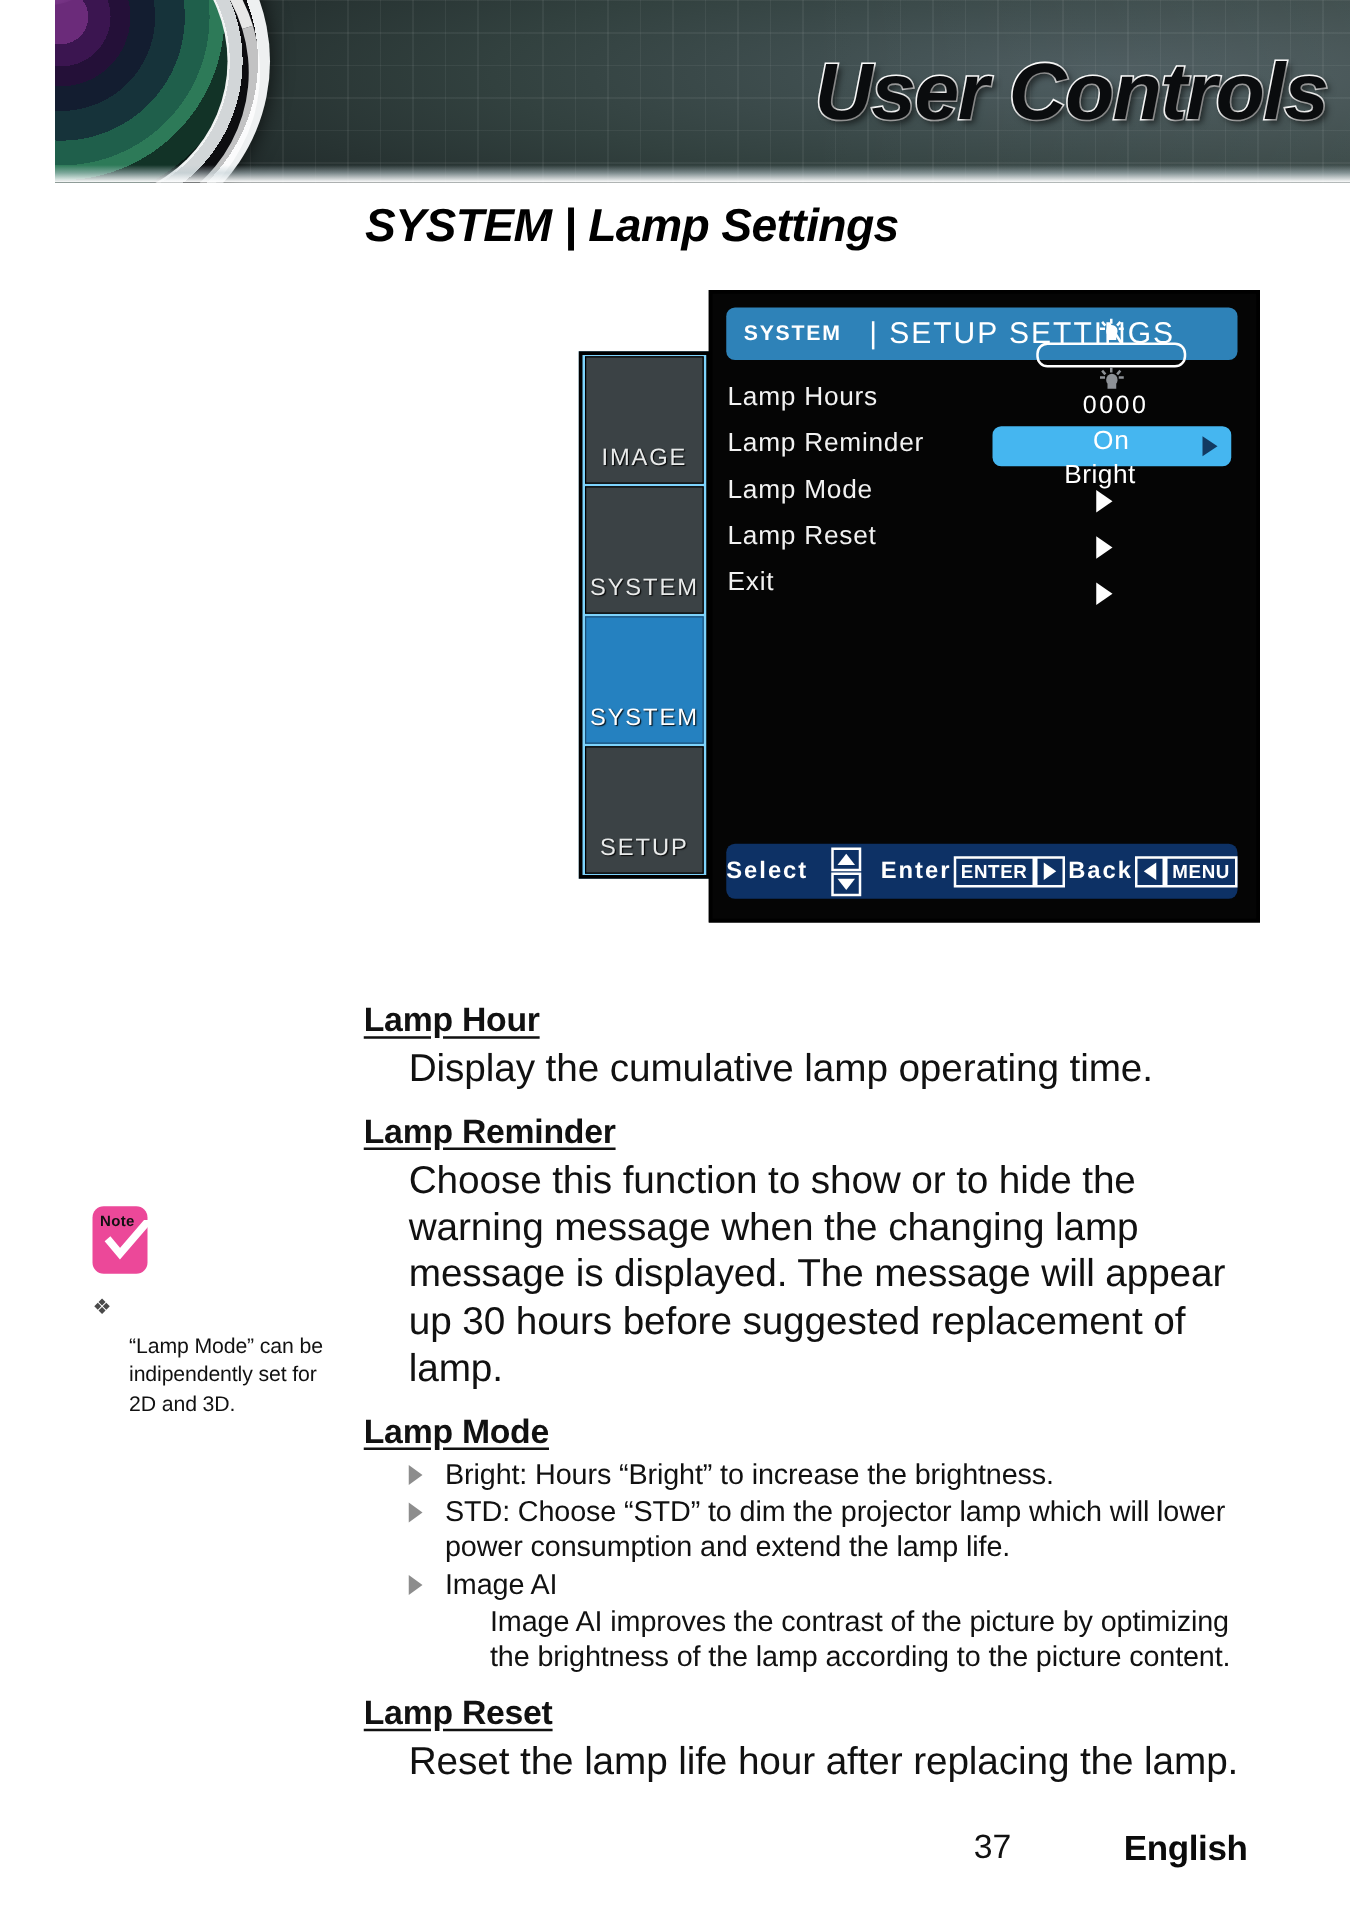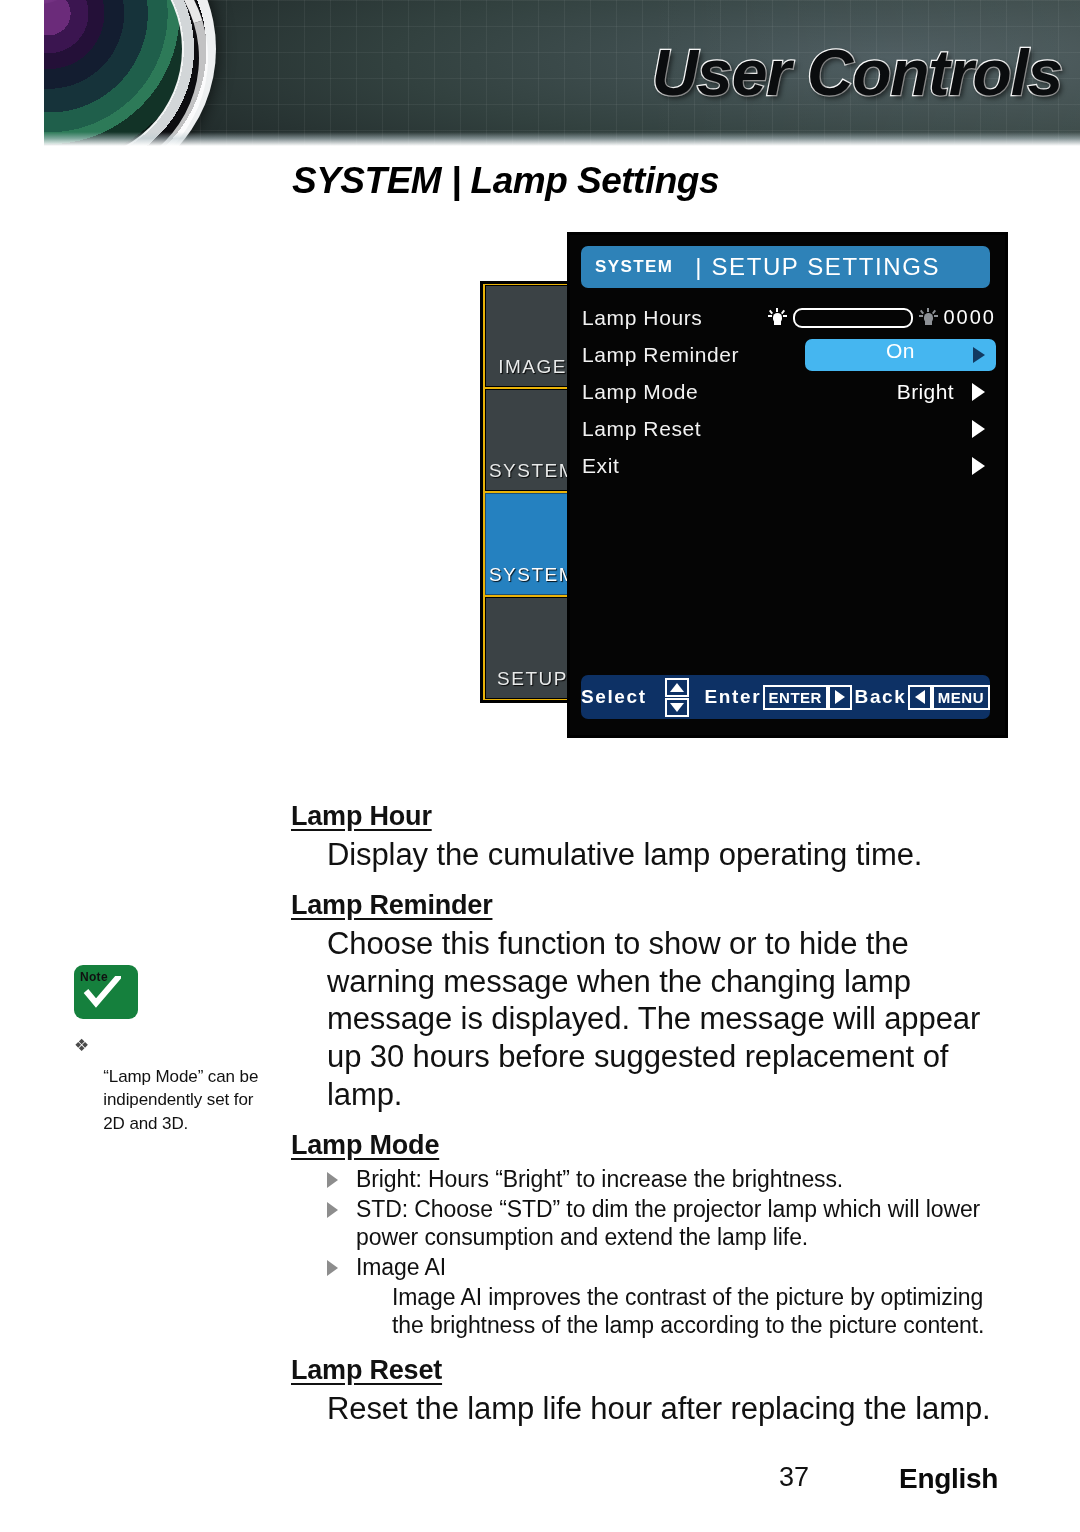--- a/index.html
+++ b/index.html
@@ -64,22 +64,22 @@
   .page-title{
     position:absolute;left:292px;top:160px;
     font-size:37px;font-weight:bold;font-style:italic;color:#000;
     letter-spacing:-0.5px;white-space:nowrap;
   }
 
   
   .osd{position:absolute;left:463px;top:232px;width:545px;height:506px;}
 
   .osd-side{
-    position:absolute;left:17px;top:49px;width:105px;height:422px;
-    background:#eab308;border:3px solid #000;box-sizing:border-box;
+    position:absolute;left:0;top:49px;width:105px;height:422px;
+    background:#7dd3fc;border:3px solid #000;box-sizing:border-box;
     display:flex;flex-direction:column;
   }
   .osd-tab{
     flex:1;margin:1px 2px;background:#3b4245;border:1px solid #000;
     display:flex;align-items:flex-end;justify-content:center;
     color:#e8eaea;font-size:19px;letter-spacing:1.5px;
     padding-bottom:8px;box-sizing:border-box;
     text-shadow:1px 1px 1px rgba(0,0,0,0.9);
   }
   .osd-tab.active{background:#2581c0;border:1px solid #1b4f78;color:#ffffff;}
@@ -103,21 +103,21 @@
 
   .osd-rows{position:absolute;left:12px;top:64px;width:414px;}
   .osd-row{
     position:relative;height:37px;display:flex;align-items:center;
   }
   .osd-label{
     color:#f2f2f2;font-size:21px;letter-spacing:0.6px;width:200px;
   }
   .osd-right{
     position:absolute;right:0;top:0;height:37px;width:214px;
-    display:flex;align-items:center;justify-content:flex-end;
+    display:flex;align-items:center;justify-content:flex-end;flex-direction:column;
   }
 
   
   .lampicon{position:relative;width:17px;height:19px;flex:none;}
   .lampicon .bulb{
     position:absolute;left:4px;top:5px;width:9px;height:9px;border-radius:50% 50% 40% 40%;
     background:#ffffff;
   }
   .lampicon .base{position:absolute;left:5px;top:13px;width:7px;height:4px;background:#ffffff;}
   .lampicon .r{position:absolute;background:#ffffff;width:2px;height:4px;}
@@ -194,21 +194,21 @@
     width:0;height:0;flex:none;
     border-left:11px solid #8d8d8d;border-top:8px solid transparent;border-bottom:8px solid transparent;
     margin:7px 18px 0 0;
   }
   .bullet .bl-txt{font-size:23px;color:#111;line-height:1.22;letter-spacing:-0.1px;}
   .sub-p{font-size:23px;color:#111;line-height:1.22;margin:0 0 0 65px;letter-spacing:-0.1px;}
 
   
   .note{position:absolute;left:74px;top:965px;width:200px;}
   .note-icon{
-    position:relative;width:64px;height:54px;background:#15803d;border-radius:9px;
+    position:relative;width:44px;height:54px;background:#ec4899;border-radius:9px;
   }
   .note-icon .nlabel{
     position:absolute;left:6px;top:5px;font-size:12px;font-weight:bold;color:#111;
     letter-spacing:0.3px;
   }
   .note-icon .ncheck{
     position:absolute;left:9px;top:11px;width:38px;height:34px;
   }
   .note-body{display:flex;margin-top:16px;}
   .note-bullet{font-size:17px;color:#4a4a4a;margin-right:14px;line-height:1.3;}

